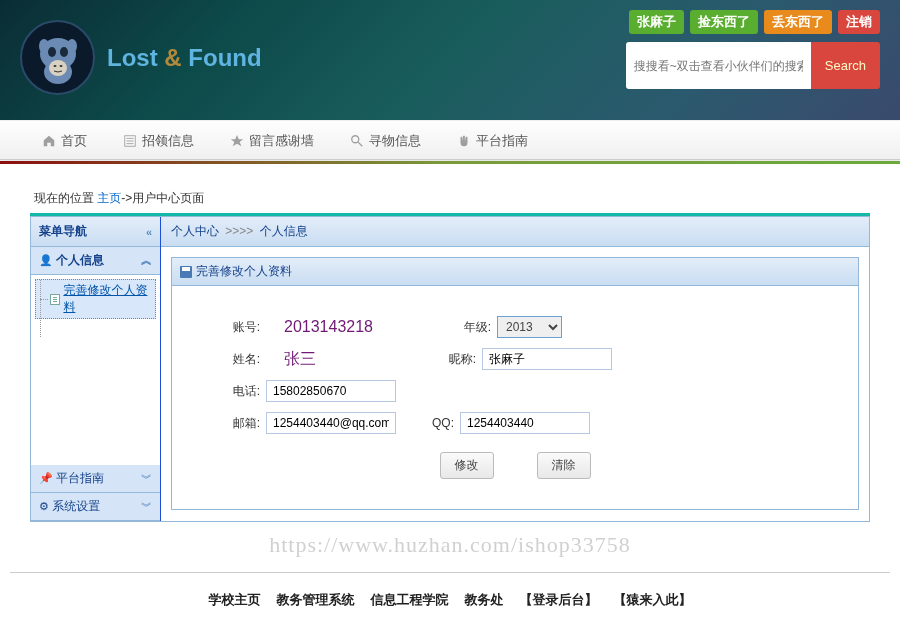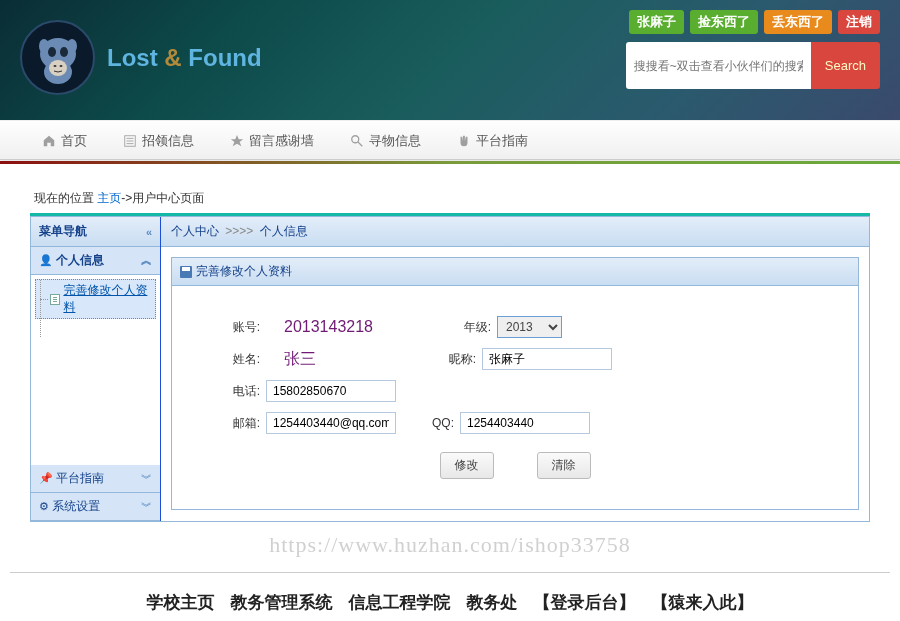--- a/index.html
+++ b/index.html
@@ -64,21 +64,21 @@
 .form-label { width: 38px; text-align: right; color: #333; font-size: 12px; margin-right: 6px; }
 .form-value { font-size: 16px; color: #701a75; margin-left: 18px; }
 .form-input { border: 1px solid #b5c8df; padding: 3px 6px; font-size: 12px; width: 130px; height: 22px; }
 .form-select { border: 1px solid #6a9fd8; padding: 2px 4px; font-size: 12px; width: 65px; height: 22px; color: #444; }
 .form-buttons { display: flex; gap: 43px; justify-content: center; margin-top: 18px; }
 .form-btn { padding: 4px 14px; border: 1px solid #bbb; background: linear-gradient(#fafafa,#e8e8e8); border-radius: 3px; cursor: pointer; font-size: 12px; color: #444; }
 
 .watermark { position: fixed; bottom: 63px; left: 50%; transform: translateX(-50%); font-size: 22px; color: rgba(120,120,120,0.35); font-family: serif; letter-spacing: 1px; pointer-events: none; z-index: 999; }
 
 .footer { max-width: 880px; margin: 50px auto 10px; border-top: 1px solid #ccc; padding: 18px 0; text-align: center; }
-.footer-links { display: flex; justify-content: center; gap: 16px; font-size: 17px; color: #333; font-weight: bold; margin-bottom: 30px; }
+.footer-links { display: flex; justify-content: center; gap: 16px; font-size: 13px; color: #333; font-weight: bold; margin-bottom: 30px; }
 .footer-links a { color: #222; text-decoration: none; }
 
 .person-icon::before { content: "👤"; font-size: 11px; }
 .pin-icon::before { content: "📌"; font-size: 11px; }
 .gear-icon::before { content: "⚙"; font-size: 11px; }
 .doc-icon { display: inline-block; width: 11px; height: 11px; background: #fff; border: 1px solid #7a9; position: relative; }
 .doc-icon::after { content: ""; position: absolute; top: 2px; left: 2px; right: 2px; height: 1px; background: #7a9; box-shadow: 0 2px 0 #7a9, 0 4px 0 #7a9; }
 .pencil-icon::before { content: "✏"; font-size: 10px; color: #e8a030; }
 .disk-icon { display: inline-block; width: 12px; height: 12px; background: #4a7ab5; border-radius: 1px; position: relative; }
 .disk-icon::after { content: ""; position: absolute; top: 1px; left: 2px; width: 8px; height: 4px; background: #fff; }

